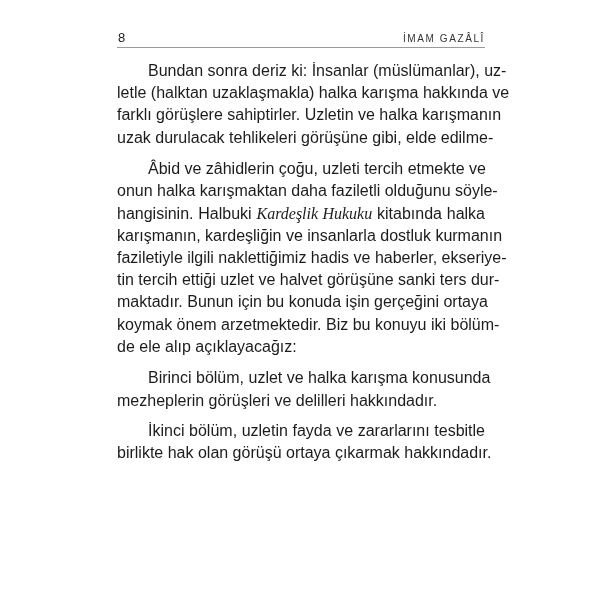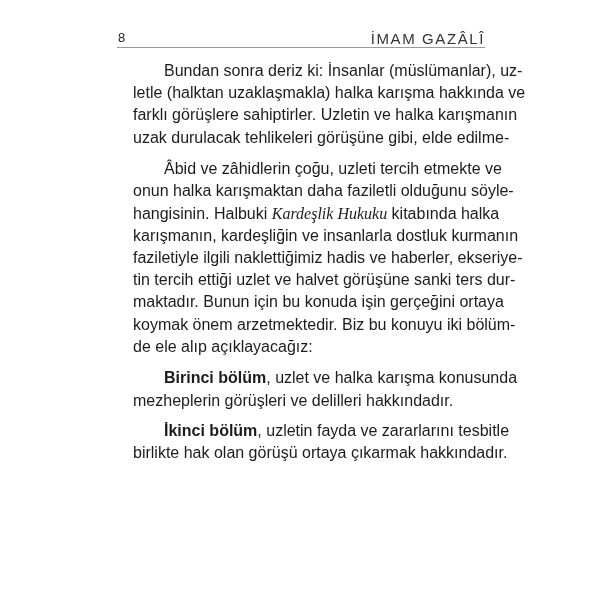--- a/index.html
+++ b/index.html
@@ -35,45 +35,45 @@
       top: 1px;
       font-size: 13px;
       font-weight: normal;
       color: #222;
       line-height: 14px;
     }
     .book-author {
       position: absolute;
       right: 0;
       top: 2px;
-      font-size: 15px;
+      font-size: 10px;
       letter-spacing: 1.6px;
       color: #333;
       line-height: 13px;
     }
     .body-text {
       position: absolute;
       left: 117px;
       top: 62px;
       width: 368px;
     }
     .line {
       display: block;
       text-align: justify;
       text-align-last: justify;
       white-space: nowrap;
       height: 22.2px;
       overflow: visible;
     }
     .line.first { text-indent: 31px; }
     .line.last { text-align-last: left; }
-    .bold { font-weight: bold; }
+    .bold { font-weight: normal; }
     .italic { font-style: italic; font-family: Liberation Serif, serif; }
     .line > span { display: inline; }
-    .p-block { margin-bottom: 9.5px; margin-left: 16px; }
+    .p-block { margin-bottom: 9.5px; }
     .p-block.tight { margin-bottom: 8px; }
   </style>
 </head>
 <body>
 
 <div class="page">
 
   <div class="running-head">
     <span class="page-number">8</span>
     <span class="book-author">İMAM GAZÂLÎ</span>

